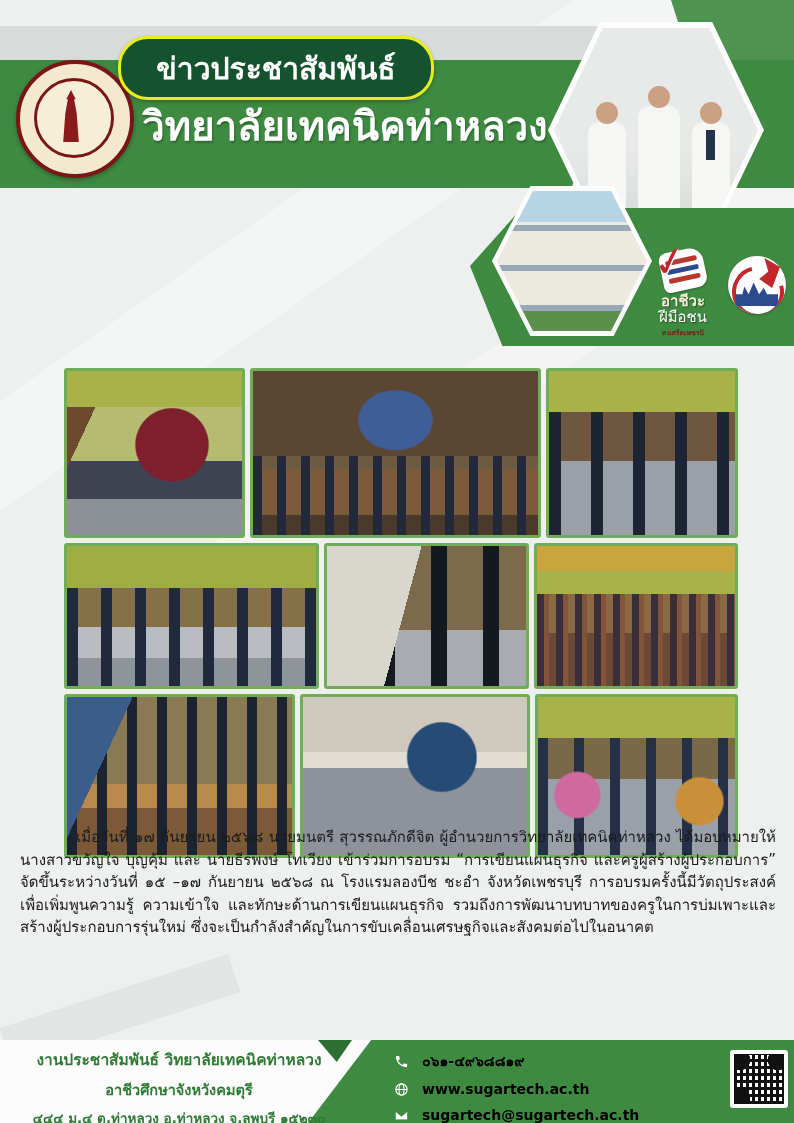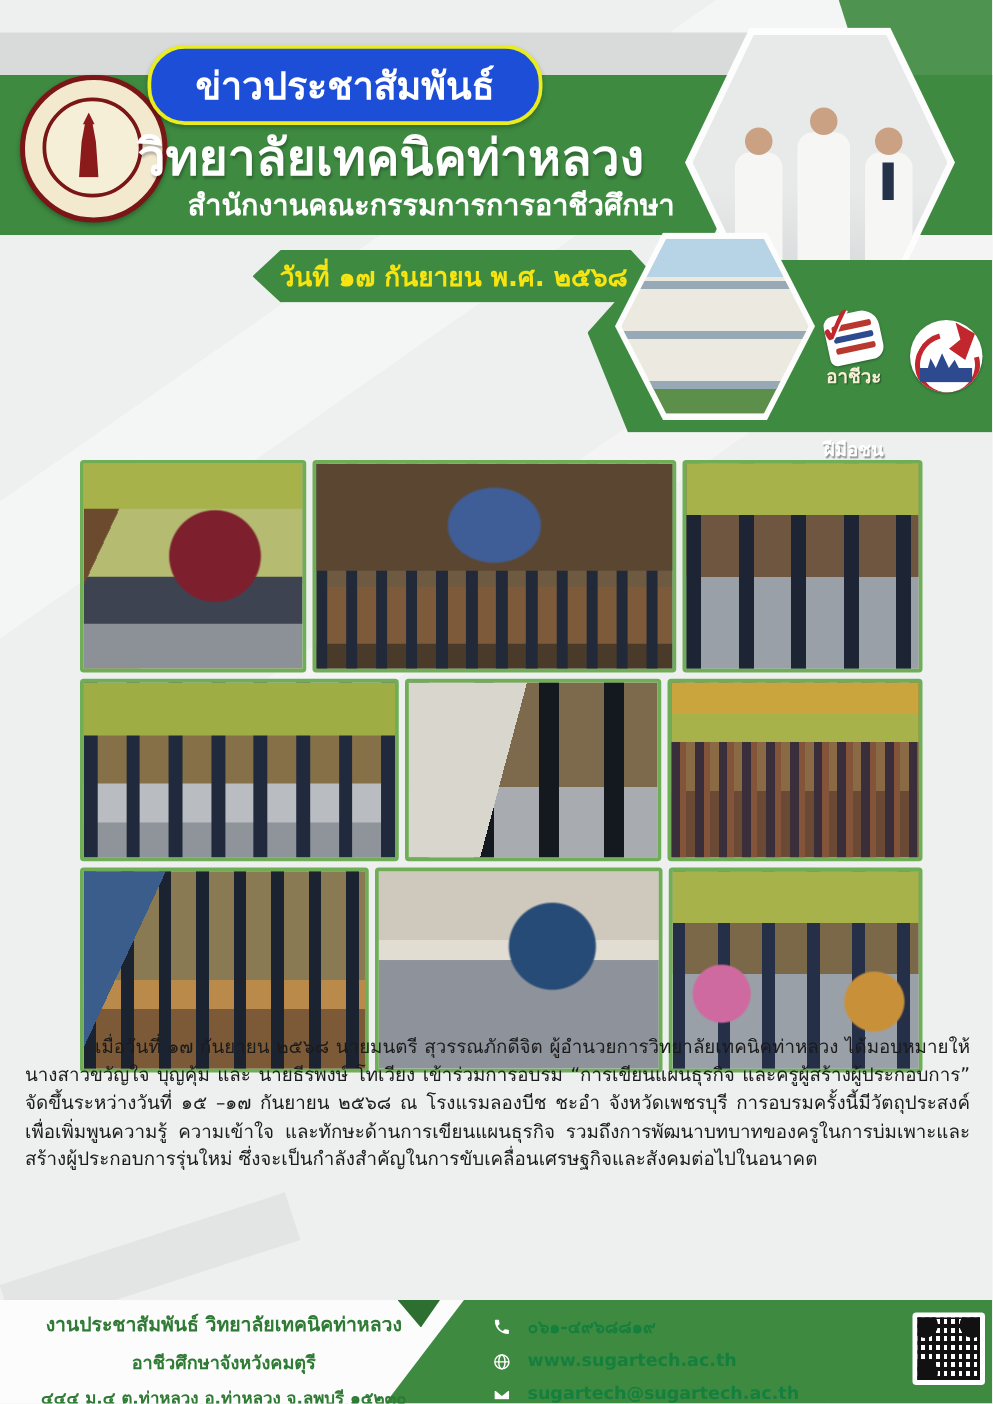--- a/index.html
+++ b/index.html
@@ -10,24 +10,24 @@
   .bg-stripe{position:absolute;background:#f9faf9;transform:rotate(-35deg);}
   .bg-stripe.a{width:900px;height:90px;left:-120px;top:180px;opacity:.55;}
   .bg-stripe.b{width:900px;height:60px;left:120px;top:300px;opacity:.4;}
   .gray-ribbon{position:absolute;left:0;top:26px;width:794px;height:36px;background:#d9dbdb;}
   .gray-ribbon2{position:absolute;left:0;top:990px;width:240px;height:40px;background:#dcdedd;transform:rotate(-18deg);opacity:.6;}
 
   
   .green-band{position:absolute;left:0;top:60px;width:794px;height:128px;background:#3e8a41;}
   .band-slash{position:absolute;left:596px;top:40px;width:26px;height:190px;background:#f2f3f2;transform:rotate(24deg);}
   .corner-green{position:absolute;right:0;top:0;width:150px;height:175px;background:#4f9350;clip-path:polygon(18% 0,100% 0,100% 100%,55% 100%);}
-  .badge{position:absolute;left:118px;top:36px;width:310px;height:58px;background:#1d4ed8;border:3px solid #e9ed1e;border-radius:30px;display:flex;align-items:center;justify-content:center;box-shadow:0 2px 4px rgba(0,0,0,.25);}
+  .badge{position:absolute;left:118px;top:36px;width:310px;height:58px;background:#14532d;border:3px solid #e9ed1e;border-radius:30px;display:flex;align-items:center;justify-content:center;box-shadow:0 2px 4px rgba(0,0,0,.25);}
   .badge span{color:#fff;font-weight:bold;font-size:30px;}
   .edition{position:absolute;left:392px;top:62px;width:180px;color:#f7ec13;font-weight:bold;font-size:19px;text-align:center;text-shadow:1px 1px 1px rgba(0,0,0,.3);}
-  .college-title{position:absolute;left:110px;top:94px;width:470px;color:#fff;font-weight:bold;font-size:40px;text-align:left;text-shadow:1px 2px 2px rgba(0,0,0,.25);}
+  .college-title{position:absolute;left:110px;top:94px;width:470px;color:#fff;font-weight:bold;font-size:40px;text-align:center;text-shadow:1px 2px 2px rgba(0,0,0,.25);}
   .office-title{position:absolute;left:110px;top:146px;width:470px;color:#fff;font-weight:bold;font-size:23px;text-align:center;}
 
   
   .seal{position:absolute;left:16px;top:60px;width:110px;height:110px;border-radius:50%;background:#f2e9cf;border:4px solid #7a1616;box-shadow:0 2px 4px rgba(0,0,0,.3);overflow:hidden;}
   .seal .inner-ring{position:absolute;left:14px;top:14px;width:74px;height:74px;border-radius:50%;border:3px solid #7a1616;background:#f6efd8;}
   .seal .emblem{position:absolute;left:38px;top:26px;width:26px;height:52px;background:#8b1a1a;clip-path:polygon(50% 0,68% 18%,62% 18%,72% 45%,80% 100%,20% 100%,28% 45%,38% 18%,32% 18%);}
 
   
   .hex{clip-path:polygon(24% 0,76% 0,100% 50%,76% 100%,24% 100%,0 50%);}
   .hex-people-outer{position:absolute;left:548px;top:22px;width:216px;height:216px;background:#fdfdfd;}
@@ -50,21 +50,21 @@
     linear-gradient(180deg,#b7d3e6 0 22%,transparent 22%),
     repeating-linear-gradient(180deg,transparent 0 34px,#97a9b6 34px 40px),
     linear-gradient(180deg,#ece9e0 0 84%,#5c8f4a 84% 100%);}
 
   
   .logo-voc{position:absolute;left:648px;top:250px;width:70px;height:96px;text-align:center;}
   .voc-hand{position:relative;width:44px;height:40px;margin:0 auto;background:#fff;border-radius:8px 14px 10px 6px;transform:rotate(-12deg);box-shadow:0 1px 2px rgba(0,0,0,.3);}
   .voc-hand i{position:absolute;left:6px;top:8px;width:32px;height:5px;background:#b9382e;border-radius:2px;box-shadow:0 9px 0 #2e4a8f,0 18px 0 #b9382e;}
   .voc-check{position:absolute;left:-6px;top:-14px;color:#c1272d;font-size:40px;font-weight:bold;text-shadow:1px 1px 0 #fff;}
   .voc-t1{color:#f6efd4;font-weight:bold;font-size:15px;line-height:1.05;margin-top:4px;text-shadow:1px 1px 1px rgba(0,0,0,.4);}
-  .voc-t2{color:#fff;font-weight:bold;font-size:15px;line-height:1.05;text-shadow:1px 1px 1px rgba(0,0,0,.4);margin-top:43px;}
+  .voc-t2{color:#fff;font-weight:normal;font-size:15px;line-height:1.05;text-shadow:1px 1px 1px rgba(0,0,0,.4);}
   .voc-t3{color:#7c1d12;font-weight:bold;font-size:7px;margin-top:1px;}
 
   
   .logo-city{position:absolute;left:726px;top:256px;width:62px;height:86px;text-align:center;}
   .city-circle{position:relative;width:58px;height:58px;margin:0 auto;border-radius:50%;background:#fff;overflow:hidden;box-shadow:0 1px 2px rgba(0,0,0,.3);}
   .city-sky{position:absolute;left:8px;bottom:8px;width:42px;height:26px;background:#2e4a8f;clip-path:polygon(0 100%,0 55%,15% 55%,20% 25%,30% 55%,42% 10%,55% 55%,66% 30%,74% 55%,100% 55%,100% 100%);}
   .city-flame{position:absolute;left:26px;top:2px;width:26px;height:30px;background:#c1272d;clip-path:polygon(40% 0,100% 30%,70% 100%,20% 70%,55% 45%);}
   .city-ring{position:absolute;left:4px;top:10px;width:44px;height:44px;border:4px solid #c1272d;border-top-color:transparent;border-radius:50%;transform:rotate(30deg);}
 
   
@@ -98,21 +98,21 @@
   .footer-green{position:absolute;left:308px;top:0;width:486px;height:83px;background:#3e8a41;clip-path:polygon(13% 0,100% 0,100% 100%,0 100%);}
   .footer-accent{position:absolute;left:318px;top:0;width:34px;height:22px;background:#2d6e31;clip-path:polygon(0 0,100% 0,55% 100%);}
   .f-left{position:absolute;left:14px;top:7px;width:330px;text-align:center;color:#2f7a34;font-weight:bold;}
   .f-left .fl1{font-size:15.5px;margin-bottom:6px;}
   .f-left .fl2{font-size:14.5px;margin-bottom:6px;}
   .f-left .fl3{font-size:13.5px;}
   .contacts{position:absolute;left:392px;top:10px;}
   .c-row{display:flex;align-items:center;margin-bottom:8px;}
   .c-icon{width:18px;height:18px;margin-right:12px;display:flex;align-items:center;justify-content:center;}
   .c-icon svg{width:15px;height:15px;}
-  .c-text{color:#15803d;font-weight:bold;font-size:14px;}
+  .c-text{color:#000000;font-weight:bold;font-size:14px;}
   .qr-box{position:absolute;left:730px;top:10px;width:58px;height:58px;background:#fff;border-radius:3px;padding:4px;box-sizing:border-box;}
   .qr{width:100%;height:100%;background:
     radial-gradient(circle at 12% 12%,#111 0 16%,transparent 17%),
     radial-gradient(circle at 88% 12%,#111 0 16%,transparent 17%),
     radial-gradient(circle at 12% 88%,#111 0 16%,transparent 17%),
     repeating-linear-gradient(0deg,#111 0 3px,transparent 3px 7px),
     repeating-linear-gradient(90deg,#111 0 3px,#fff 3px 6px);}
 </style>
 </head>
 <body>
@@ -130,34 +130,30 @@
 
   <div class="seal" title="วิทยาลัยเทคนิคท่าหลวง จังหวัดลพบุรี — Thalaung Technical College, Lopburi">
     <div class="inner-ring"></div>
     <div class="emblem"></div>
   </div>
 
   <div class="badge">
     <span>ข่าวประชาสัมพันธ์</span>
   </div>
   <div class="college-title">วิทยาลัยเทคนิคท่าหลวง</div>
-  <div class="office-title">สำนักงานคณะกรรมการการอาชีวศึกษา</div>
 
   <div class="hex hex-people-outer">
     <div class="hex hex-people">
       <div class="person p-left"></div>
       <div class="person p-mid"></div>
       <div class="person p-right"></div>
     </div>
   </div>
 
   <div class="event-band"></div>
-  <div class="date-banner">
-    <span>วันที่ ๑๗ กันยายน พ.ศ. ๒๕๖๘</span>
-  </div>
 
   <div class="hex hex-build-outer">
     <div class="hex hex-build"></div>
   </div>
 
   <div class="logo-voc">
     <div class="voc-hand">
         <i></i>
       <span class="voc-check">✓</span>
     </div>

